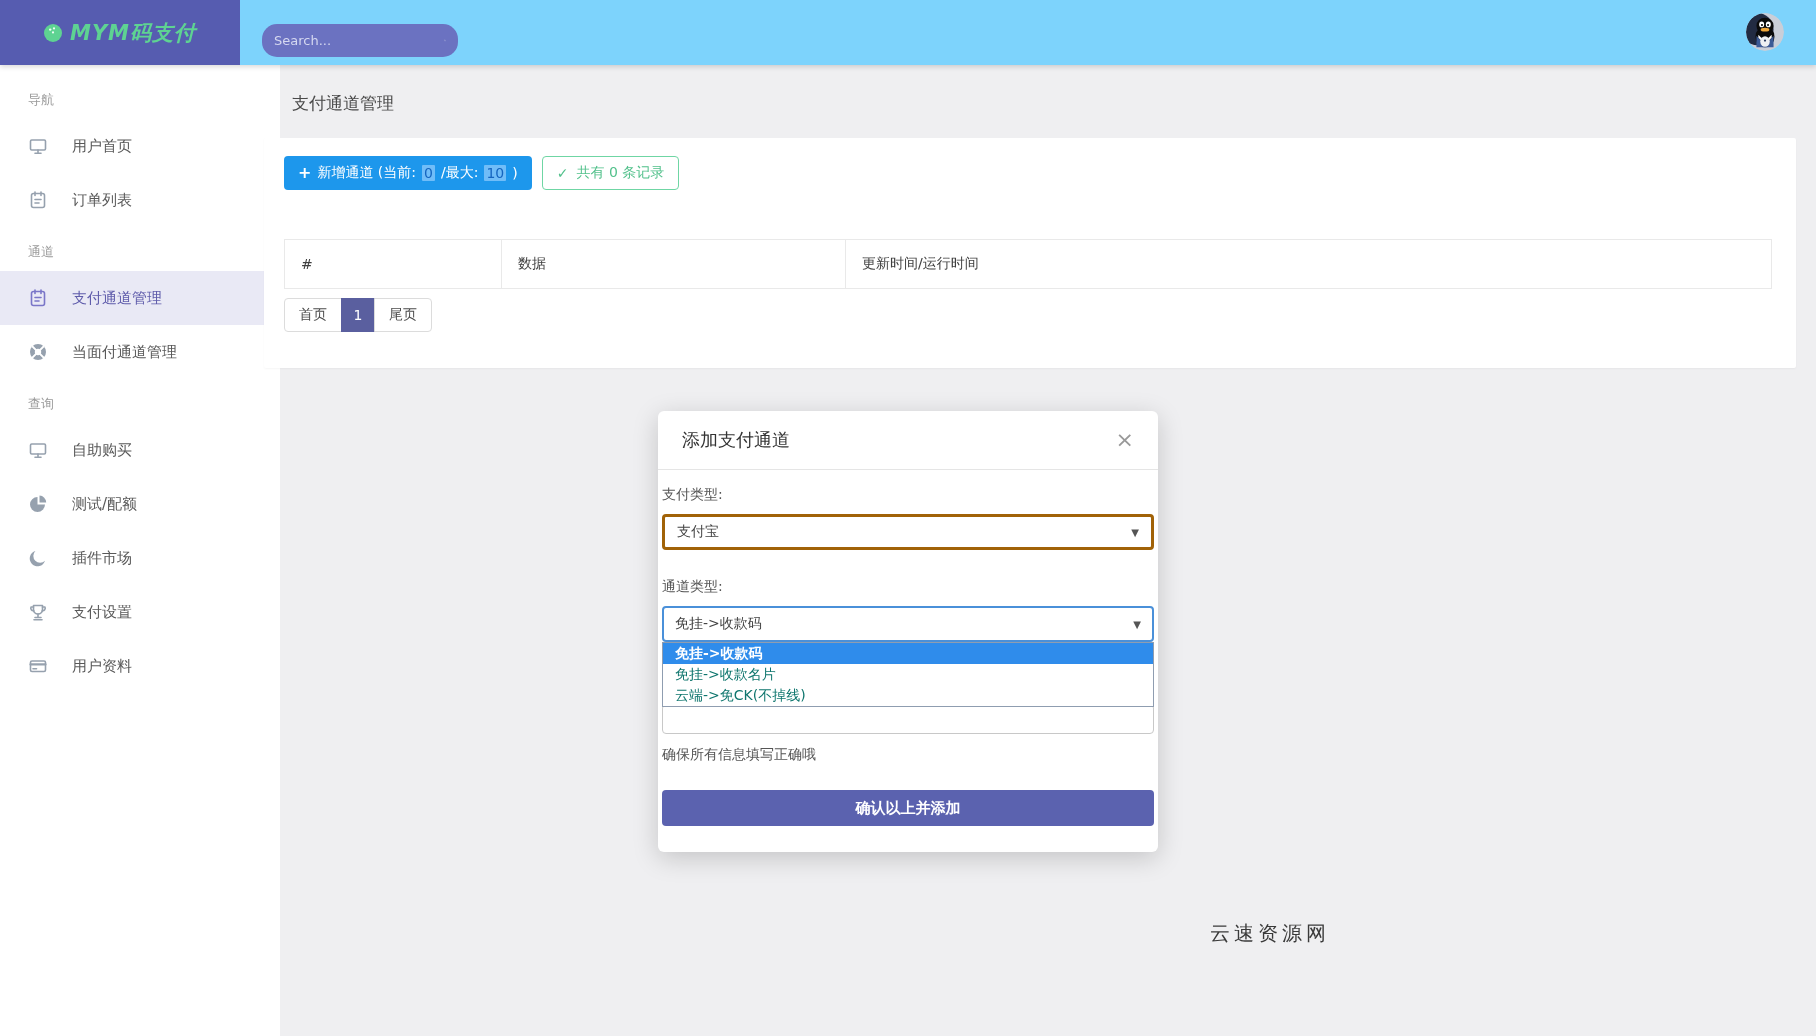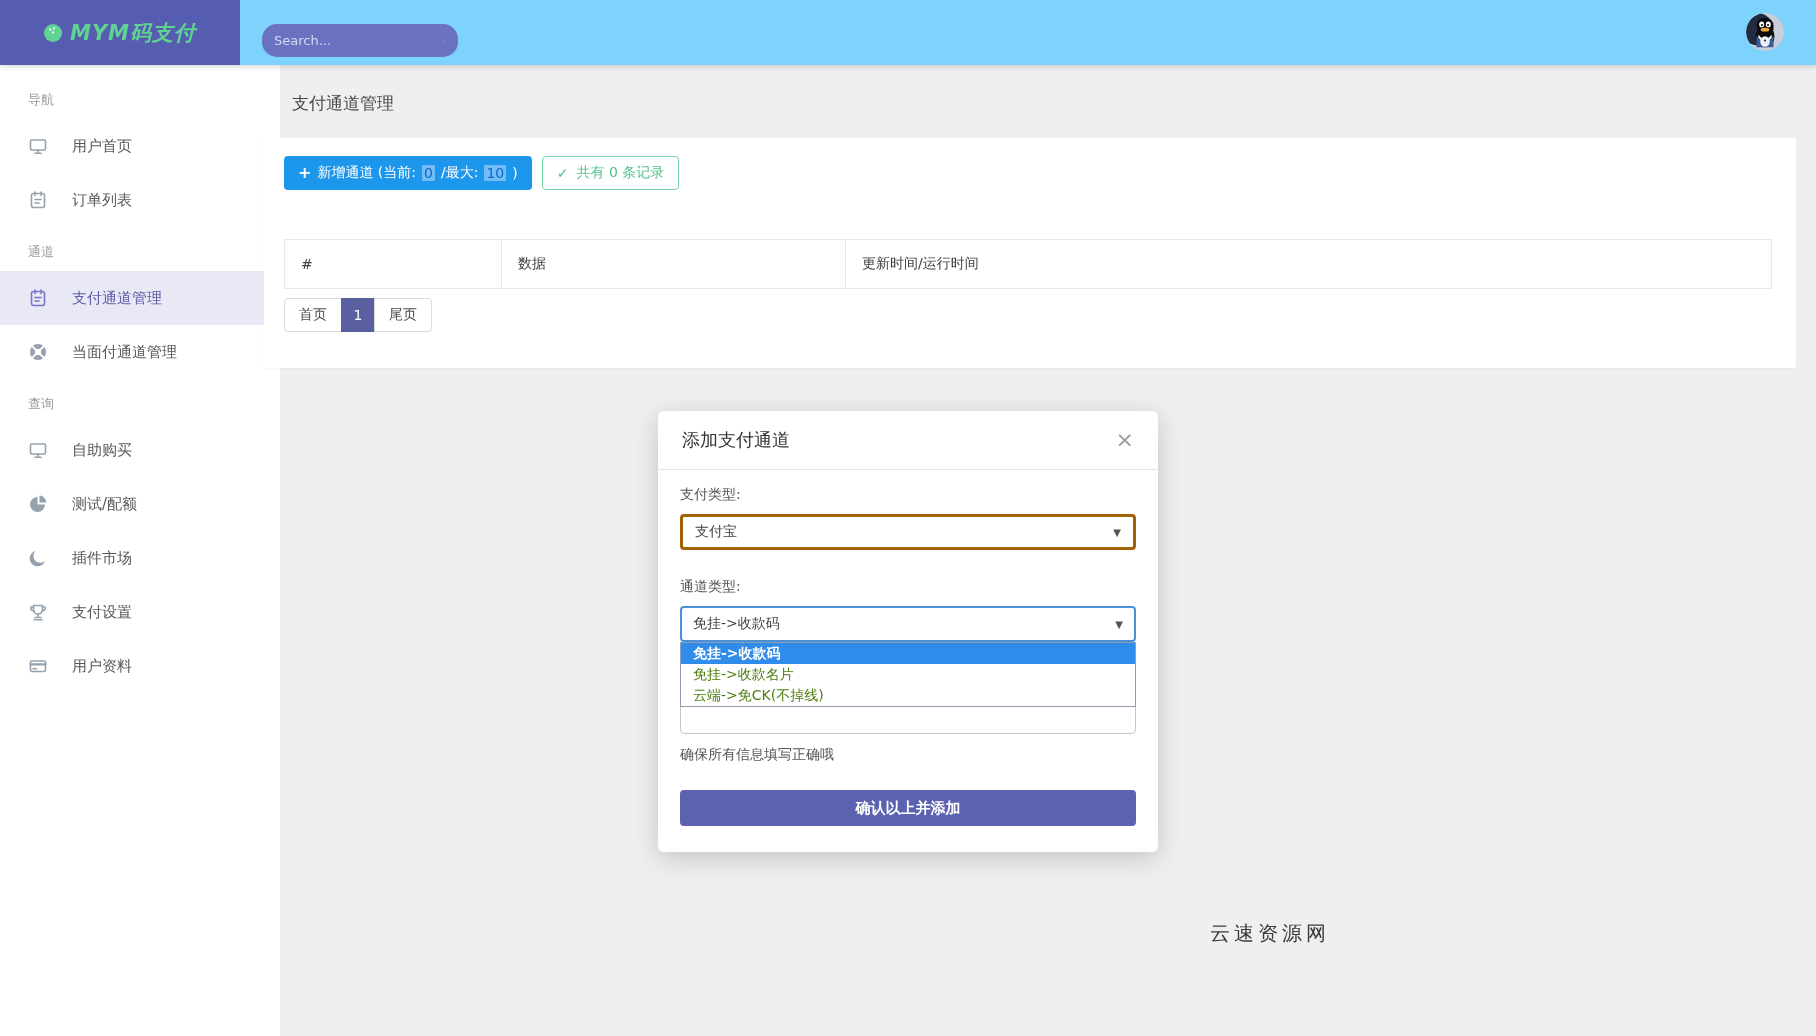--- a/index.html
+++ b/index.html
@@ -66,33 +66,33 @@
   .page-btn.last  { border-radius:0 4px 4px 0; }
   .page-btn.active { background:#5a5f9f; border-color:#5a5f9f; color:#fff; min-width:34px; padding:0; }
 
   
   .modal { position:absolute; left:658px; top:411px; width:500px; background:#fff; border-radius:6px;
            box-shadow:0 6px 26px rgba(0,0,0,.18); z-index:30; padding-bottom:26px; }
   .modal-header { padding:16px 24px; border-bottom:1px solid #e5e5e5; display:flex;
                   align-items:center; justify-content:space-between; }
   .modal-title { font-size:18px; color:#333; line-height:26px; }
   .modal-close { font-size:22px; color:#999; cursor:pointer; line-height:20px; }
-  .modal-body { padding:0 22px; }
+  .modal-body { padding:0 4px; }
   .field-label { margin-top:16px; font-size:14px; color:#555; height:20px; }
   .field-label.second { margin-top:28px; }
   .select-box { margin-top:8px; height:36px; border:3px solid #a16207; border-radius:4px; background:#fff;
                 display:flex; align-items:center; justify-content:space-between; padding:0 12px;
                 font-size:14px; color:#444; cursor:pointer; }
   .select-box.focused { border:2px solid #4a90d9; padding:0 11px; }
   .caret { font-size:10px; color:#555; }
   .select-wrap { position:relative; }
   .dropdown { position:absolute; top:100%; left:0; right:0; background:#fff; border:1px solid #8f9db0;
               z-index:5; }
   .dropdown .opt { height:21px; display:flex; align-items:center; padding-left:12px; font-size:14px;
-                   color:#4d7c0f; cursor:pointer; }
+                   color:#0f766e; cursor:pointer; }
   .dropdown .opt.selected { background:#2f8ceb; color:#fff; font-weight:bold; }
   .ghost-input { margin-top:62px; height:30px; border:1px solid #c8c8c8; border-radius:4px; background:#fff; }
   .modal-note { margin-top:12px; font-size:14px; color:#555; height:20px; }
   .btn-submit { margin-top:24px; width:100%; height:36px; background:#5b62af; color:#fff; border:none;
                 border-radius:4px; font-size:15px; font-weight:bold; cursor:pointer; font-family:inherit; }
 
   .watermark { position:absolute; left:1210px; top:920px; font-family:"DejaVu Serif","Liberation Serif",serif;
                font-size:20px; color:#3a3a3a; letter-spacing:4px; z-index:5; }
 </style>
 </head>

